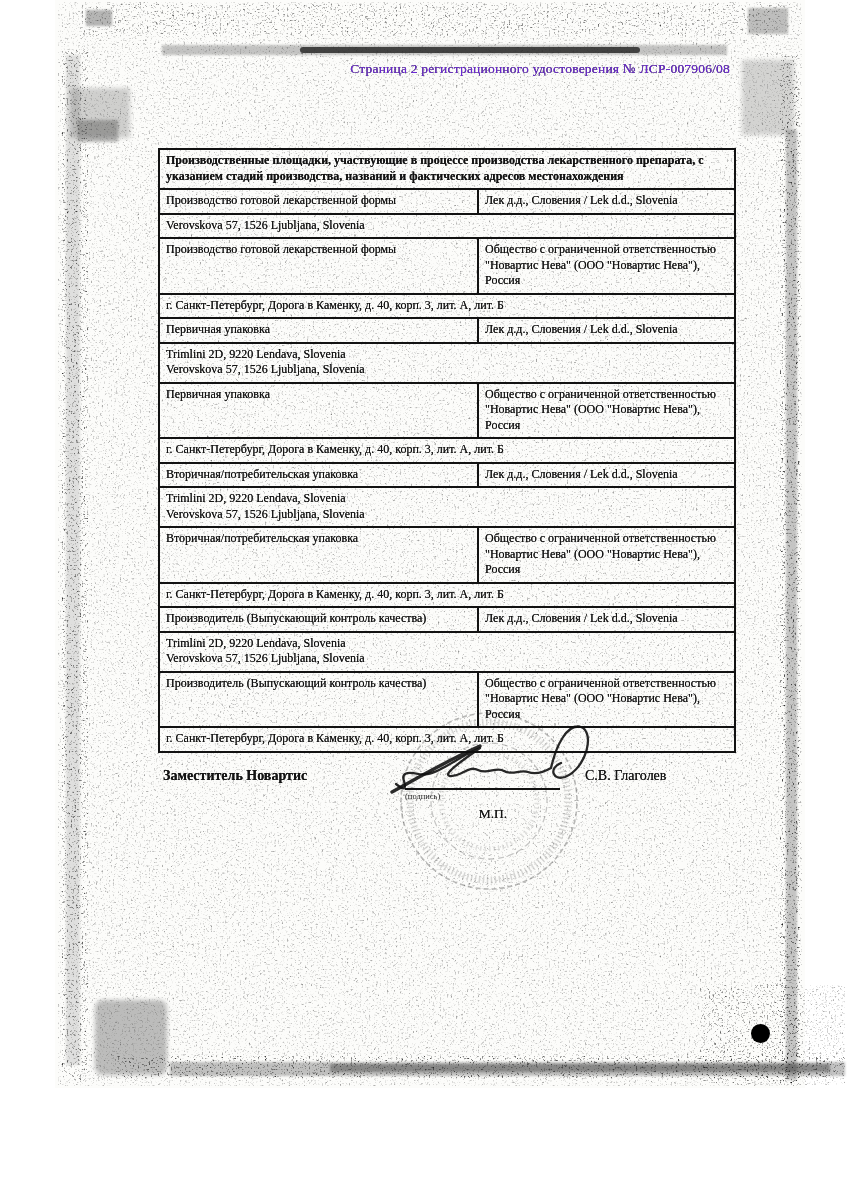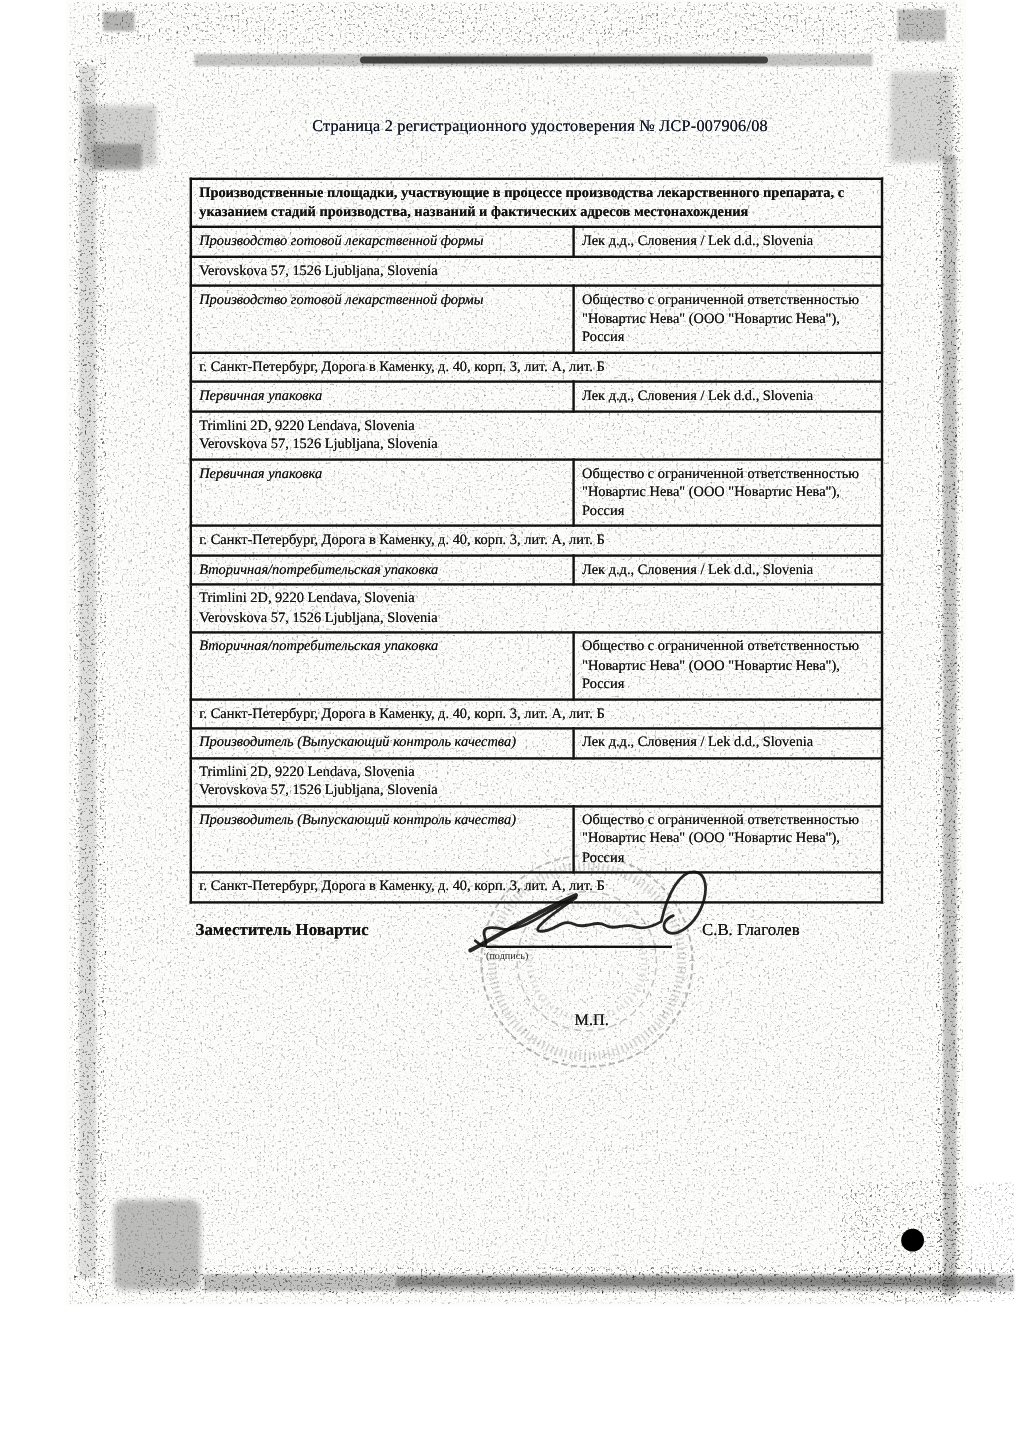--- a/index.html
+++ b/index.html
@@ -6,38 +6,37 @@
   .page{
     position:relative;width:849px;height:1200px;background:#ffffff;
     overflow:hidden;font-family:"Liberation Serif",serif;color:#141414;
   }
   .scan-bg{position:absolute;left:55px;top:0;width:750px;height:1088px;background:#fcfcfa;}
   .noise-svg{position:absolute;left:0;top:0;pointer-events:none;}
   .art{position:absolute;pointer-events:none;}
 
   
   .page-header{
-    position:absolute;left:170px;top:61px;width:560px;text-align:center;
-    font-size:13.5px;letter-spacing:.2px;color:#0f172a;
+    position:absolute;left:170px;top:61px;width:560px;text-align:right;
+    font-size:13.5px;letter-spacing:.2px;color:#6d28d9;
     text-shadow:0 0 .4px #222;
-    margin-top:36px;
   }
 
   
   .doc-table{
     position:absolute;left:158px;top:148px;width:576px;
     border-collapse:collapse;table-layout:fixed;
   }
   .doc-table td{
     border:2px solid #121212;vertical-align:top;
     font-size:12px;line-height:15.5px;padding:3px 6px 4px 6px;
     color:#131313;text-shadow:0 0 .4px #2a2a2a;
   }
   .doc-table td.th{font-weight:bold;}
-  .doc-table td.stage{font-style:italic;white-space:nowrap;overflow:visible;}
+  .doc-table td.stage{white-space:nowrap;overflow:visible;}
   .doc-table td.company{}
   .doc-table td.addr{}
 
   
   .sig-title{
     position:absolute;left:163px;top:768px;font-size:14px;font-weight:bold;
     text-shadow:0 0 .4px #222;
   }
   .sig-name{
     position:absolute;left:585px;top:768px;font-size:14px;font-weight:normal;
@@ -46,21 +45,21 @@
   .sig-line{
     position:absolute;left:405px;top:768px;width:155px;height:20px;
     border-bottom:2px solid #111;
   }
   .sig-caption{
     position:absolute;left:405px;top:791px;width:155px;
     font-size:8.5px;color:#1b1b1b;
   }
   .seal-mark{
     position:absolute;left:448px;top:806px;width:90px;text-align:center;
-    font-size:13.5px;color:#161616;text-shadow:0 0 .4px #222;margin-top:36px;
+    font-size:13.5px;color:#161616;text-shadow:0 0 .4px #222;
   }
   .stamp-svg{position:absolute;left:394px;top:706px;filter:blur(.4px);}
   .autograph-svg{position:absolute;left:390px;top:718px;}
 
   .hole-punch{
     position:absolute;left:751px;top:1024px;width:19px;height:19px;
     border-radius:50%;background:#000;
   }
 </style>
 </head>

